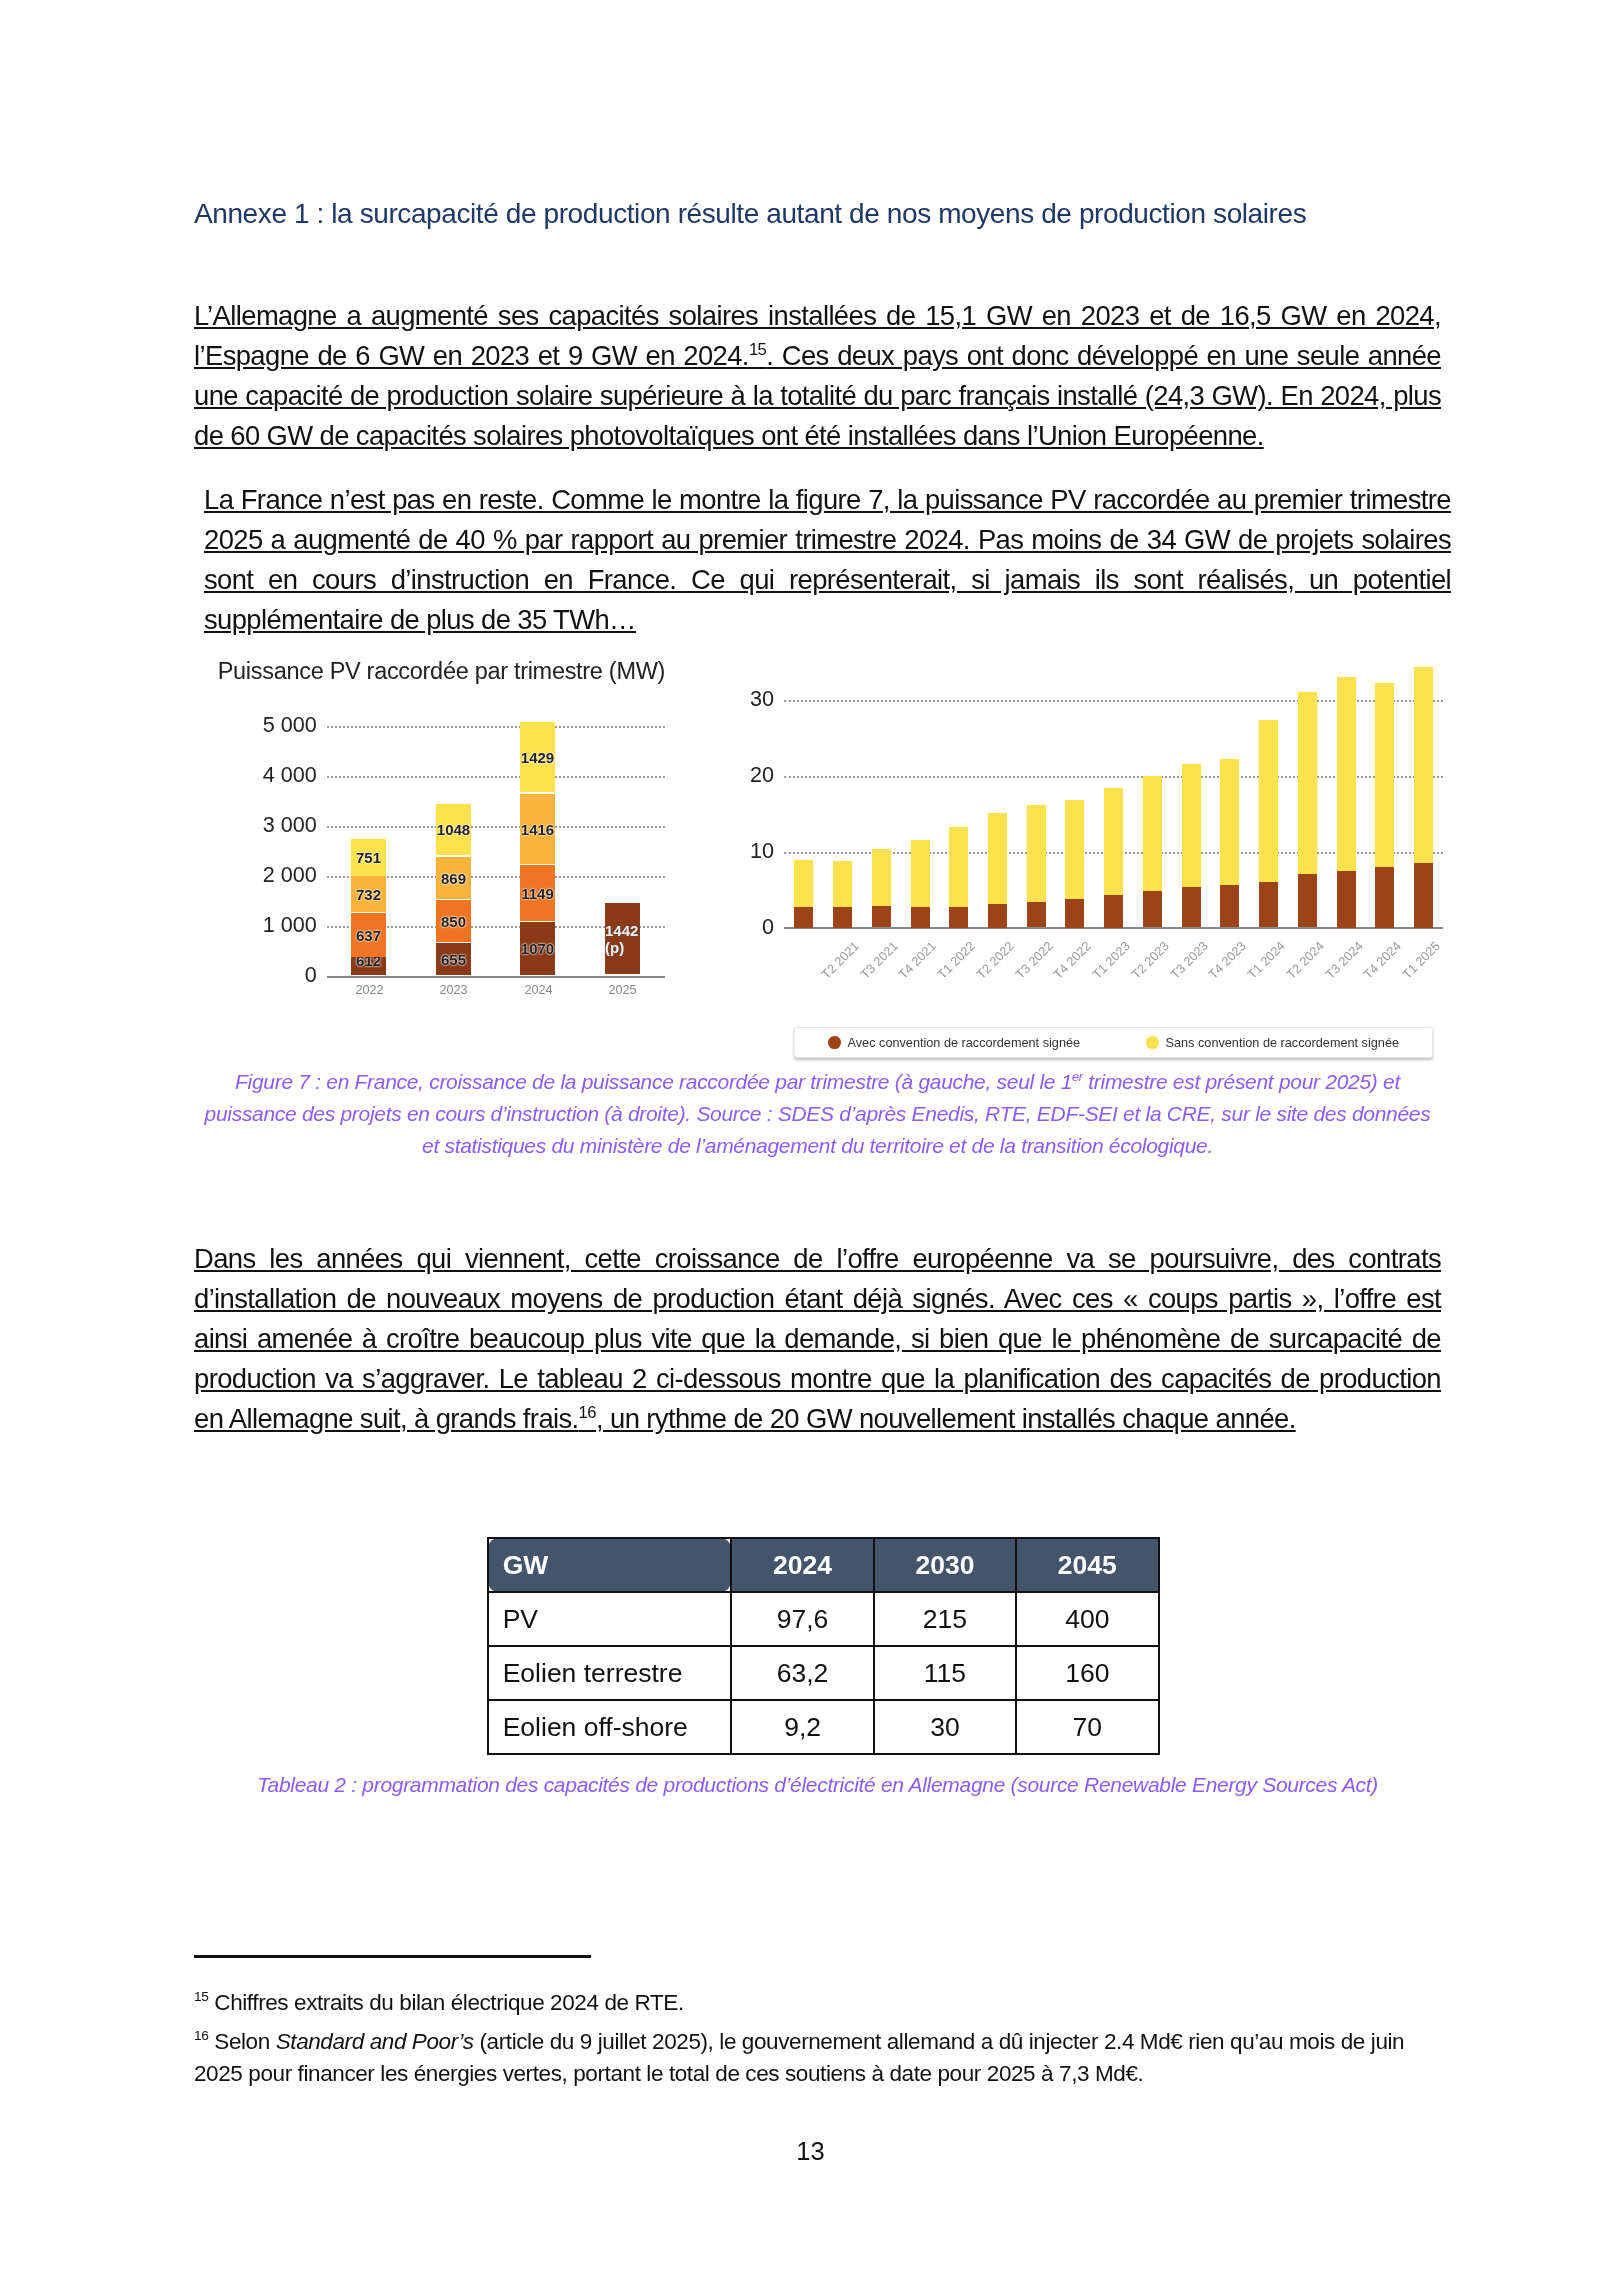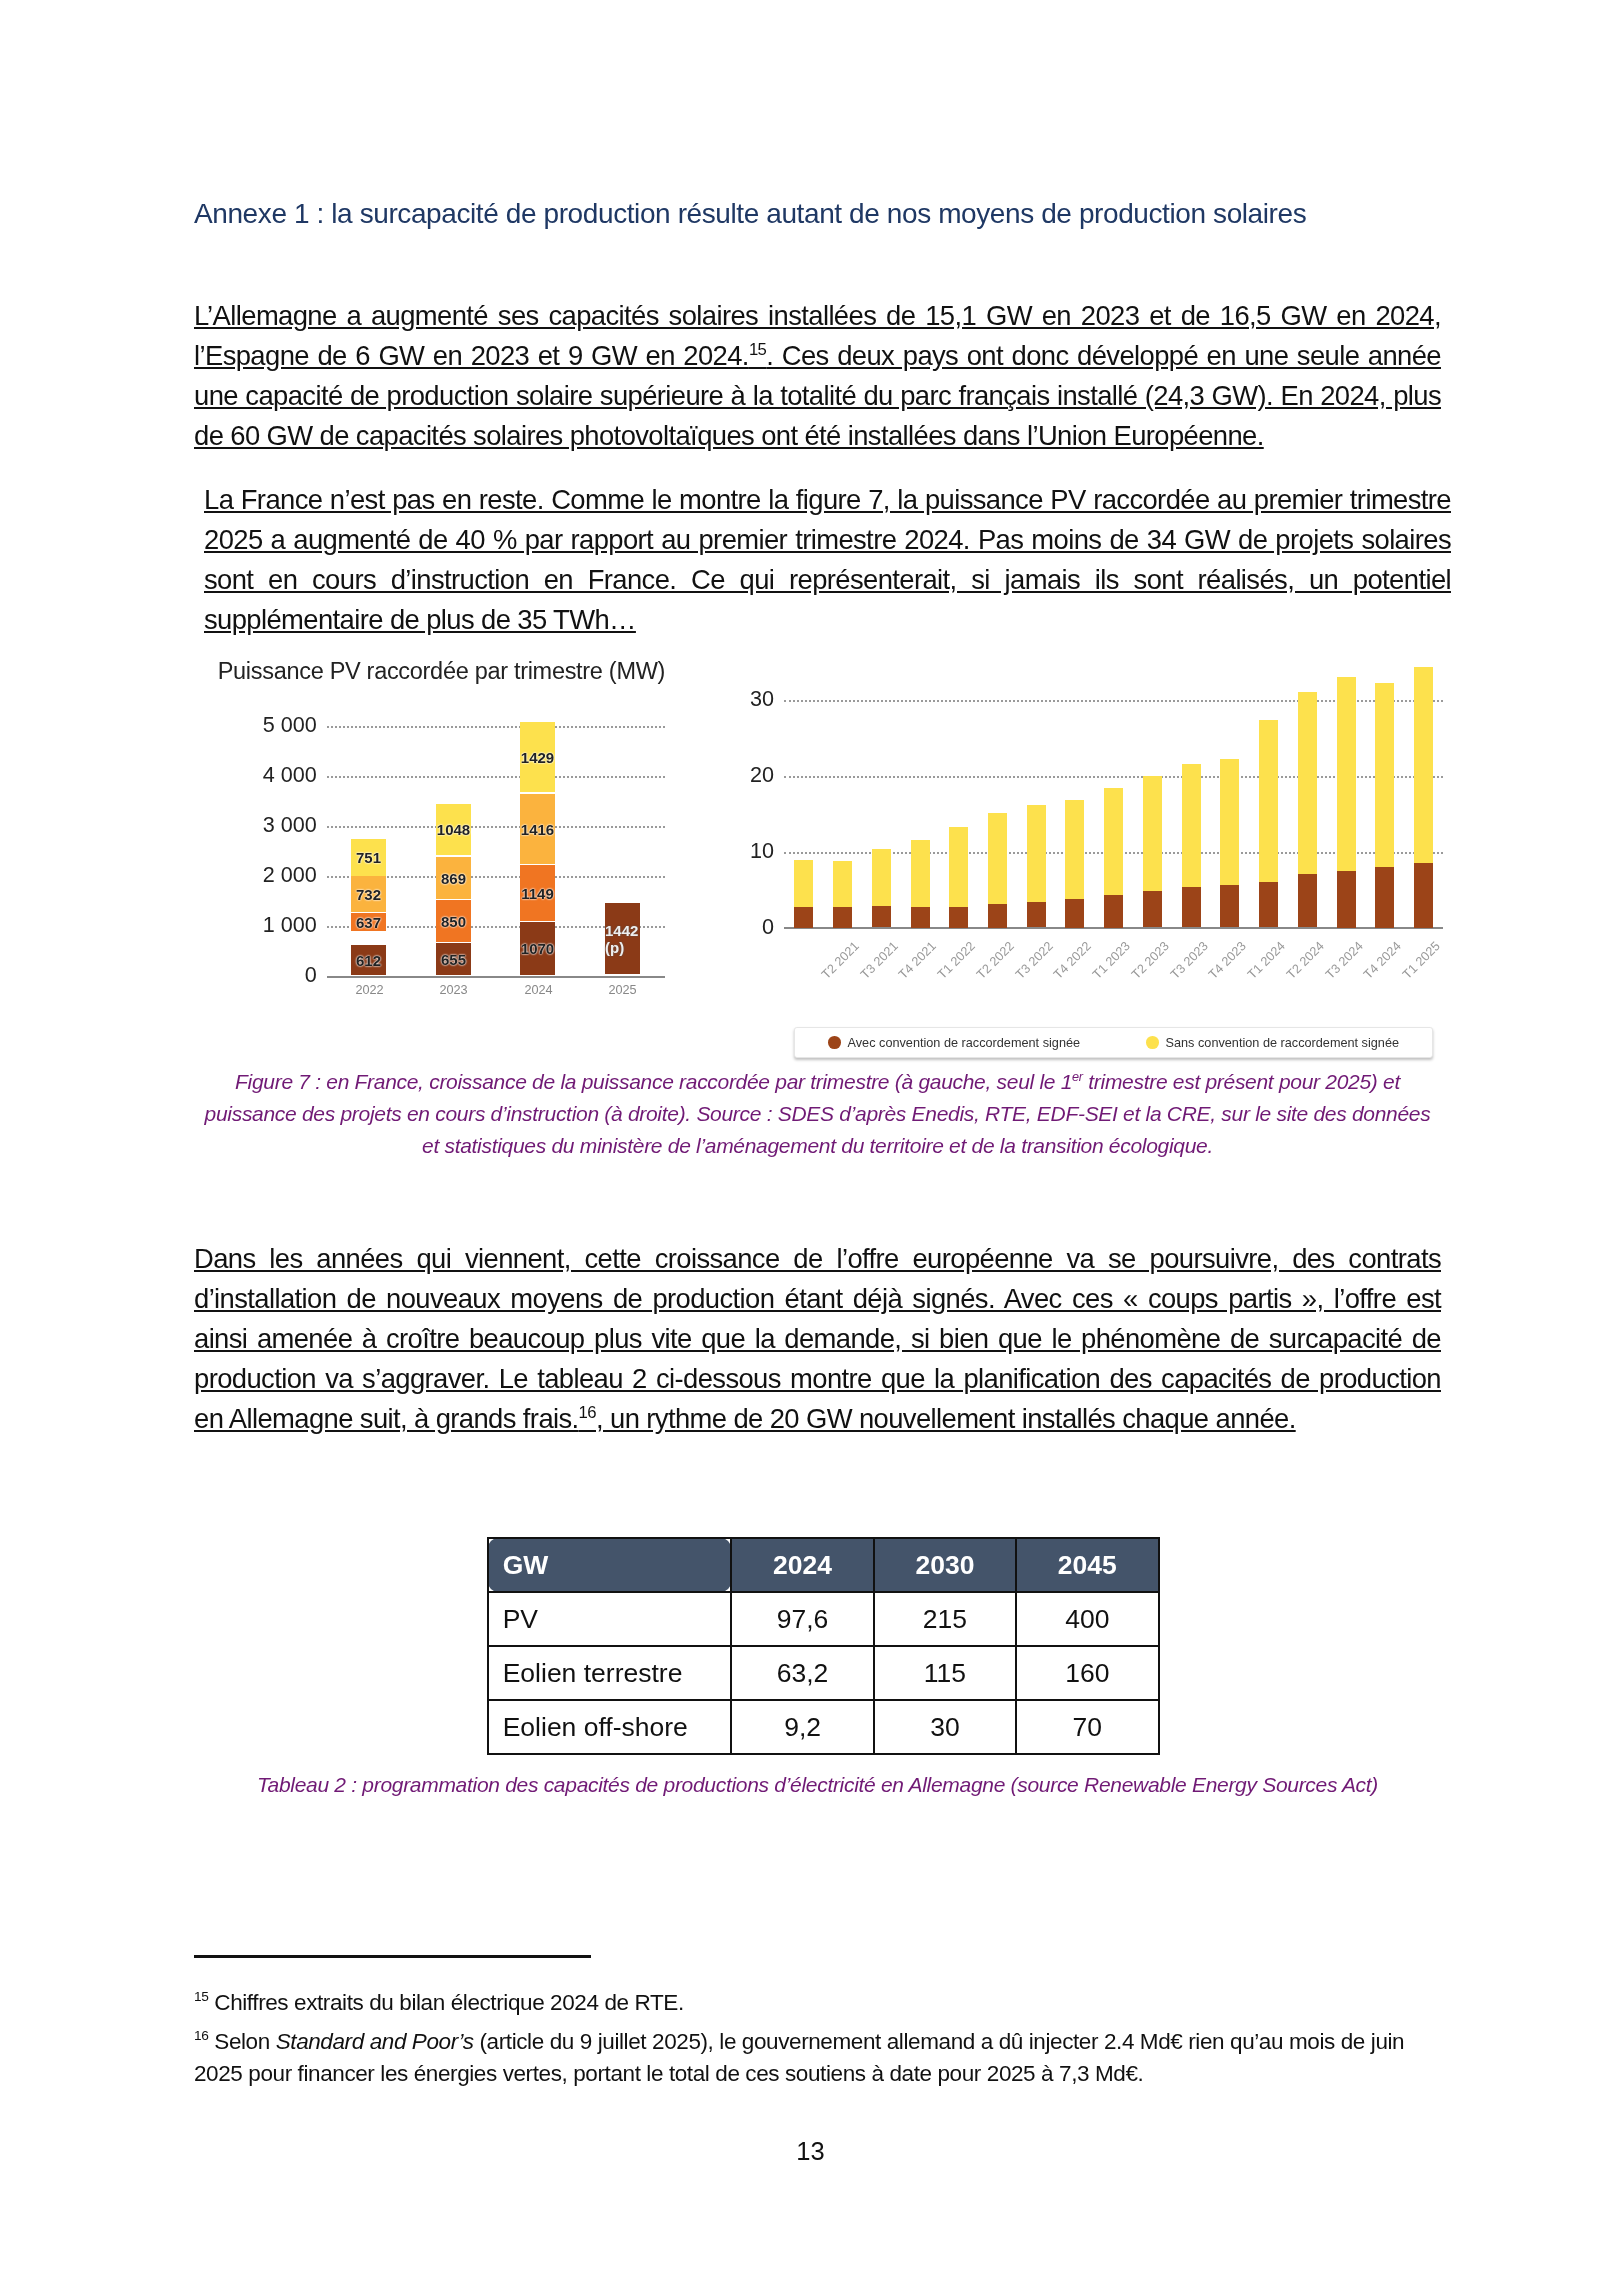--- a/index.html
+++ b/index.html
@@ -20,21 +20,21 @@
   .gridline { position:absolute; height:0; border-top:2px dotted #9a9a9a; }
   .axisline { position:absolute; height:2px; background:#888; }
   .bar { position:absolute; }
   .seg { position:absolute; left:0; width:100%; display:flex; align-items:center; justify-content:center; font-size:15px; font-weight:bold; color:#222; text-shadow:0 0 2px #fff, 0 0 2px #fff; }
   .xtick { position:absolute; font-size:12.7px; color:#888; text-align:center; }
   .xtick-rot { position:absolute; font-size:12.7px; color:#999; transform:rotate(-45deg); transform-origin:right top; white-space:nowrap; text-align:right; }
   .legend { position:absolute; height:29px; border-radius:2.9px; background:#fff; box-shadow:0 2px 2.9px rgba(0,0,0,0.25); border:1px solid #e6e6e6; display:flex; align-items:center; justify-content:space-around; font-size:12.7px; color:#333; }
   .legend-item { display:flex; align-items:center; gap:6.9px; }
   .dot { width:12.7px; height:12.7px; border-radius:50%; display:inline-block; }
 
-  .caption { position:absolute; left:0; width:1247px; font-style:italic; color:#701a75; font-size:21px; line-height:32px; text-align:center; letter-spacing:-0.3px; }
+  .caption { position:absolute; left:0; width:1247px; font-style:italic; color:#8b5cf6; font-size:21px; line-height:32px; text-align:center; letter-spacing:-0.3px; }
   #fig-caption { top:1066px; }
   #tab-caption { top:1769px; }
   .caption sup { font-size:12.7px; line-height:0; }
 
   
   table.cap { position:absolute; left:487px; top:1537px; border-collapse:collapse; font-size:26.5px; }
   table.cap th, table.cap td { border:2.9px solid #111; height:52px; padding:0 13.7px; }
   table.cap th { background:#44546a; color:#fff; font-weight:bold; text-align:center; }
   table.cap th:first-child { text-align:left;border-radius:10px; }
   table.cap td { text-align:center; }
@@ -75,21 +75,21 @@
       <div class="gridline" style="left: 123px; width: 338px; top: 221px;"></div>
       <div class="ytick" style="left: 14.7px; width: 98px; top: 157px;">3 000</div>
       <div class="gridline" style="left: 123px; width: 338px; top: 171px;"></div>
       <div class="ytick" style="left: 14.7px; width: 98px; top: 107px;">4 000</div>
       <div class="gridline" style="left: 123px; width: 338px; top: 121px;"></div>
       <div class="ytick" style="left: 14.7px; width: 98px; top: 57px;">5 000</div>
       <div class="gridline" style="left: 123px; width: 338px; top: 71px;"></div>
       <div class="axisline" style="left: 123px; width: 338px; top: 321px;"></div>
       <div class="bar" style="left: 147px; width: 35px; top: 0px; height: 0px;">
         <div class="seg" style="top: 290px; height: 30px; background: rgb(139, 58, 23);">612</div>
-        <div class="seg" style="top: 258px; height: 18px; background: rgb(240, 117, 34);">637</div>
+        <div class="seg" style="top: 258px; height: 44px; background: rgb(240, 117, 34);">637</div>
         <div class="seg" style="top: 221px; height: 36px; background: rgb(251, 179, 62);">732</div>
         <div class="seg" style="top: 184px; height: 37px; background: rgb(253, 225, 77);">751</div>
       </div>
       <div class="xtick" style="left: 123px; width: 85px; top: 328px;">2022</div>
       <div class="bar" style="left: 232px; width: 35px; top: 0px; height: 0px;">
         <div class="seg" style="top: 288px; height: 32px; background: rgb(139, 58, 23);">655</div>
         <div class="seg" style="top: 245px; height: 42px; background: rgb(240, 117, 34);">850</div>
         <div class="seg" style="top: 202px; height: 42px; background: rgb(251, 179, 62);">869</div>
         <div class="seg" style="top: 149px; height: 51px; background: rgb(253, 225, 77);">1048</div>
       </div>

